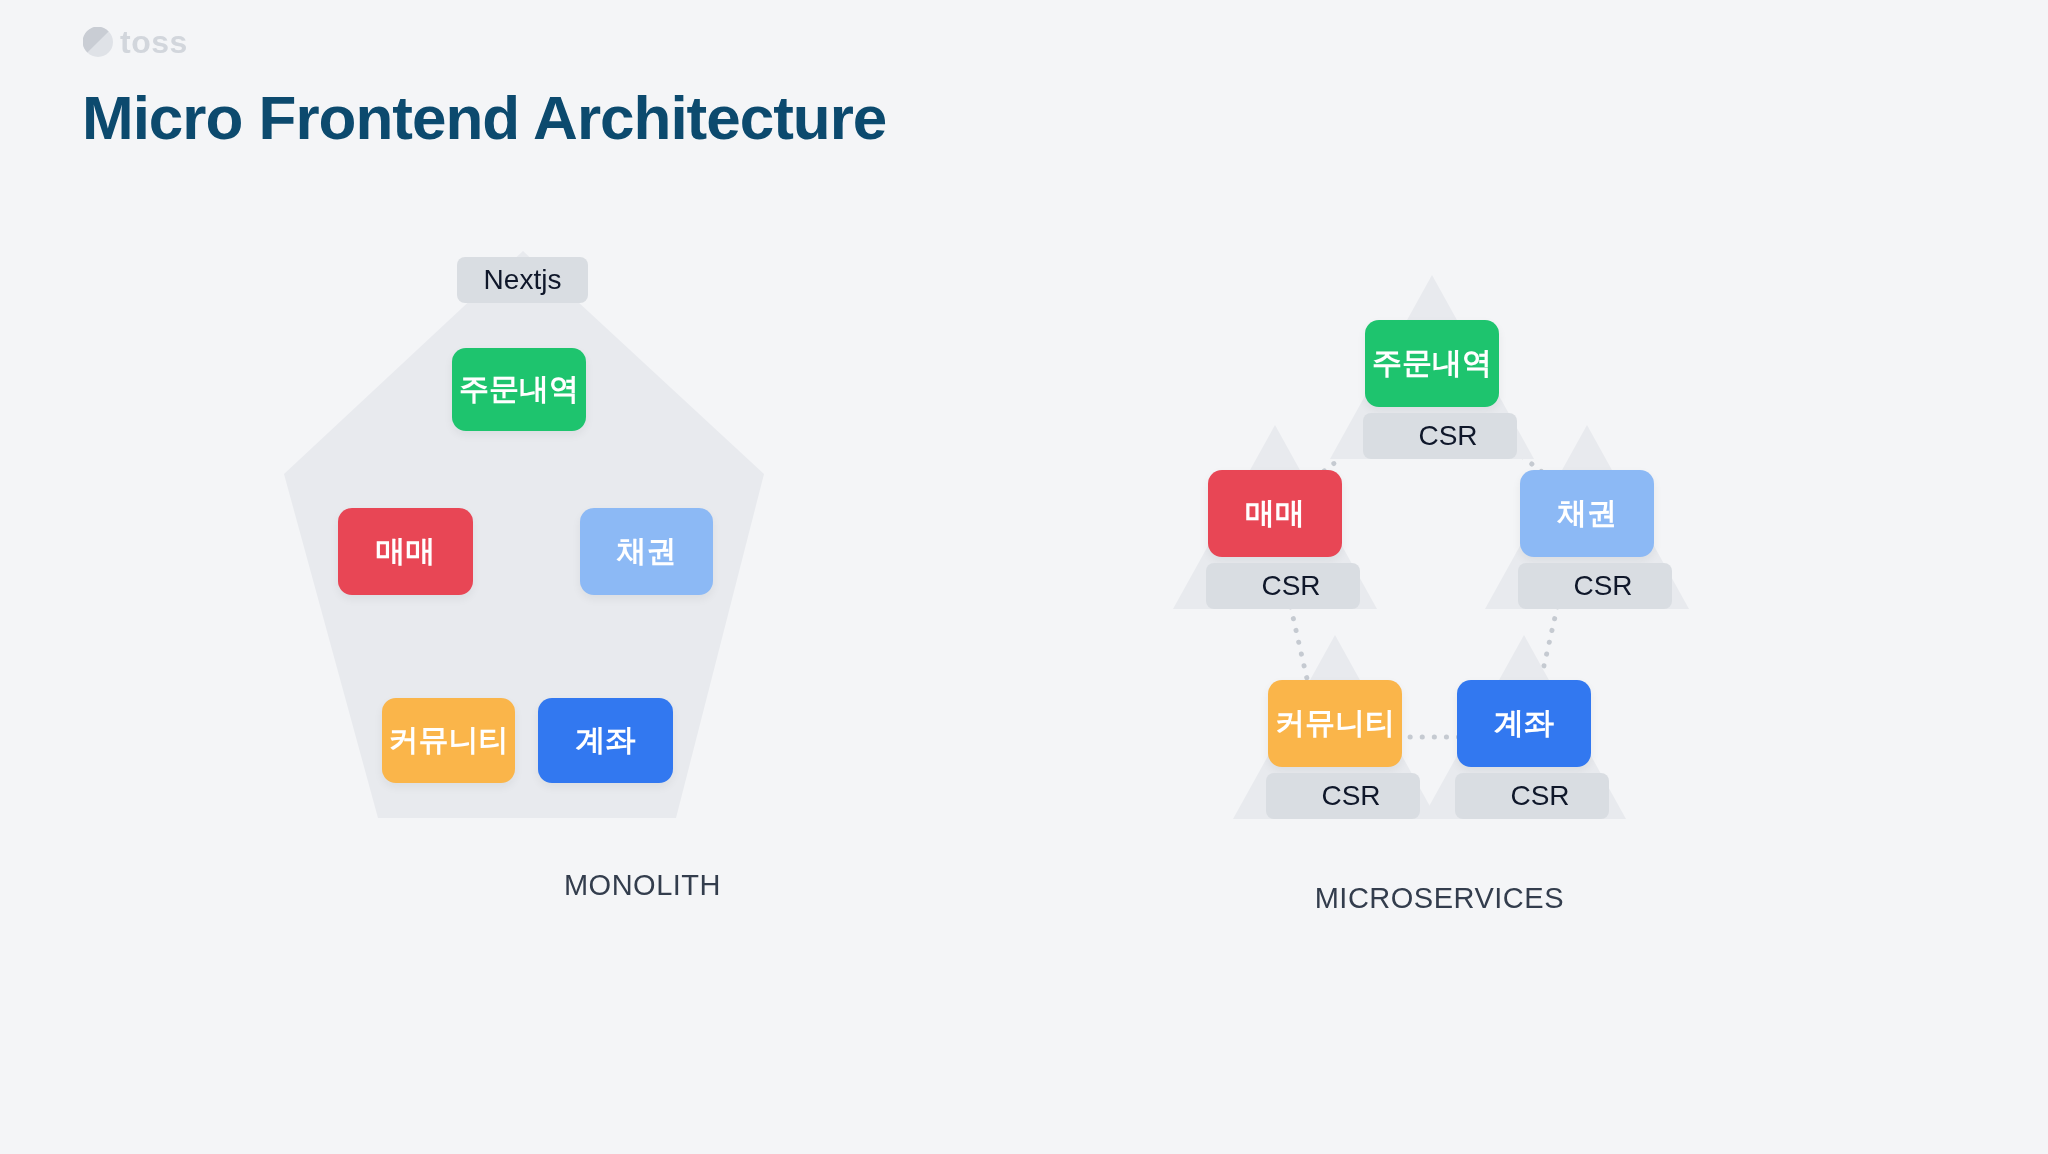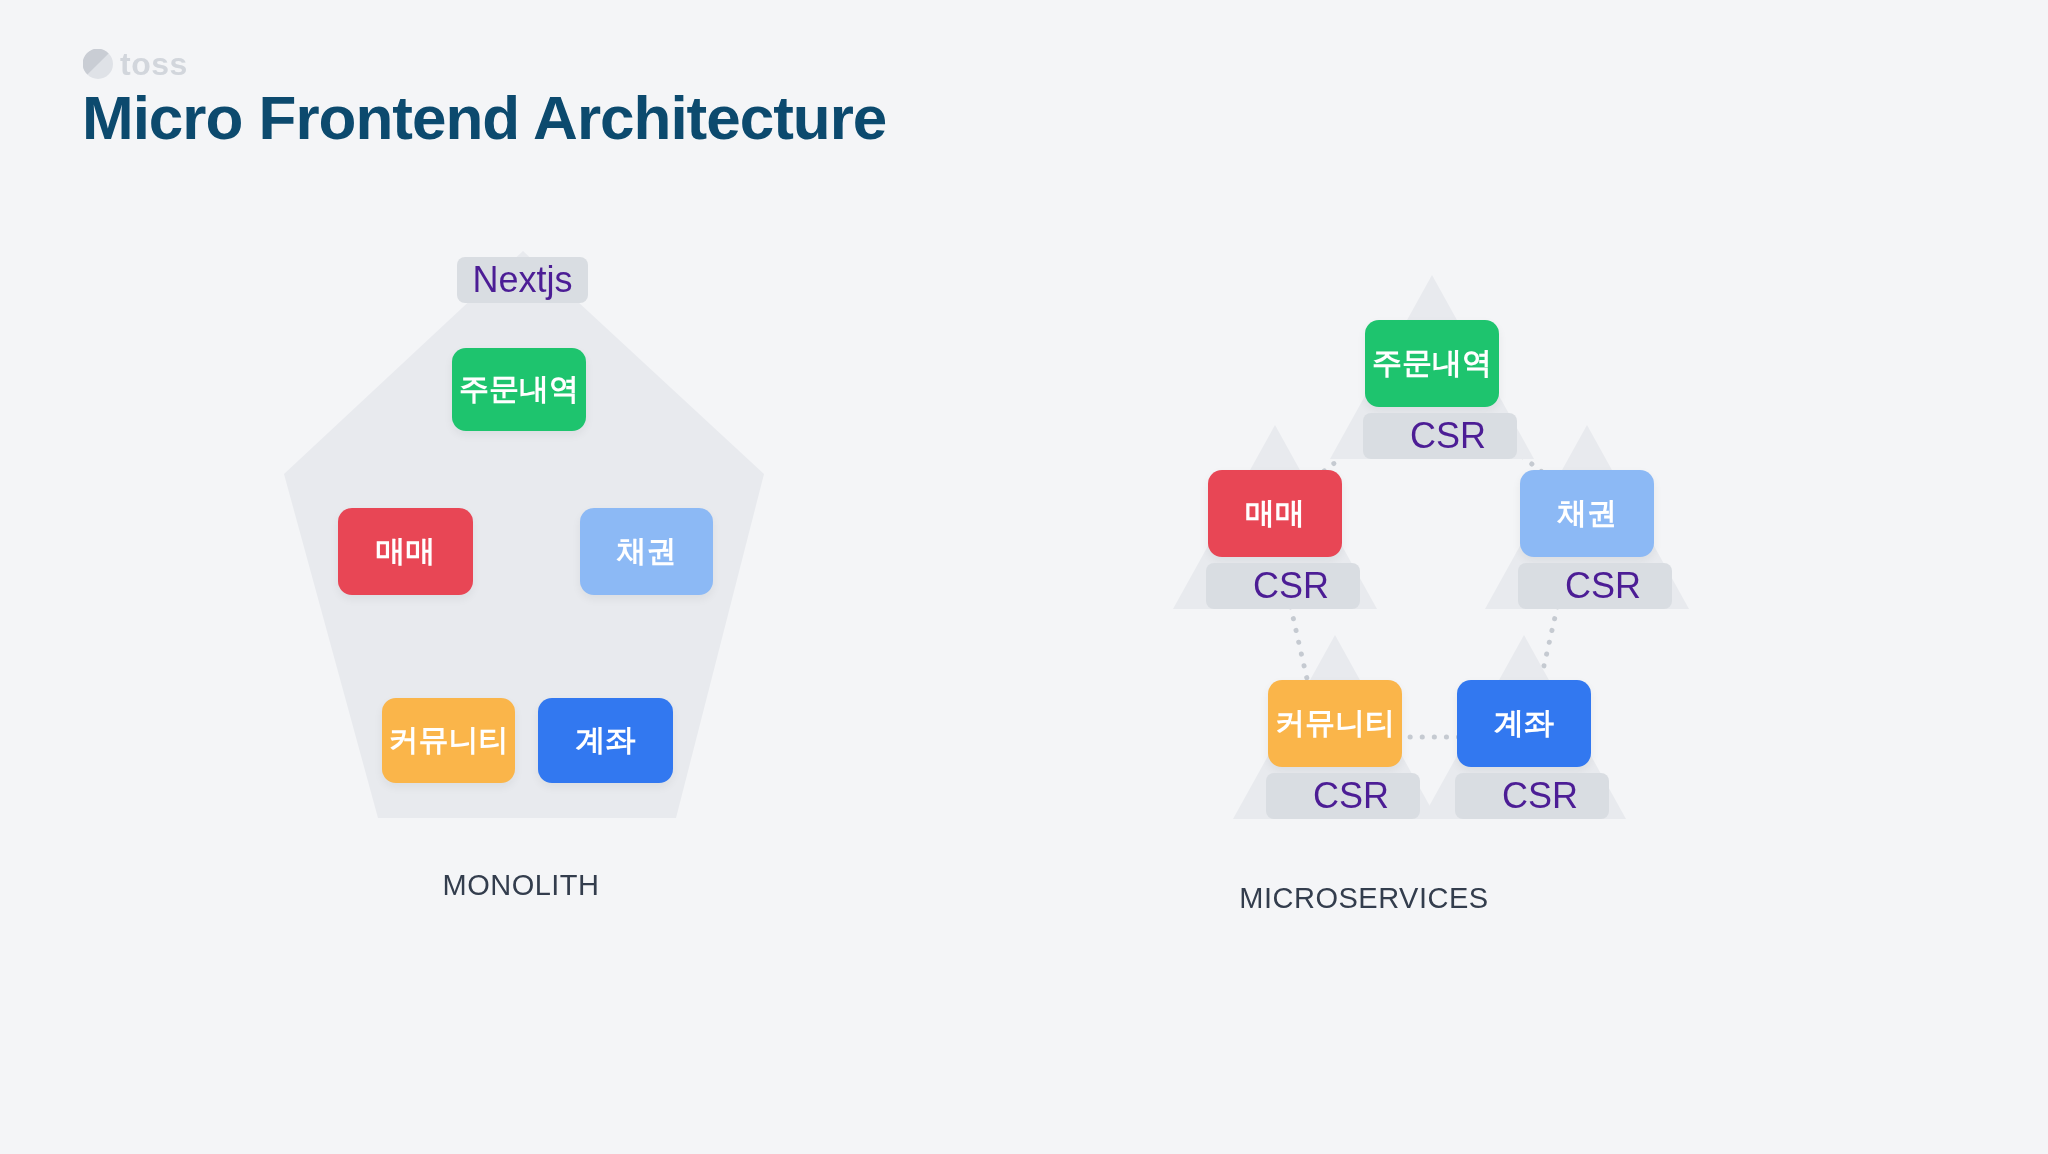--- a/index.html
+++ b/index.html
@@ -6,52 +6,52 @@
   .stage{
     position:relative;
     width:2048px;height:1154px;
     overflow:hidden;
     font-family:"Liberation Sans", sans-serif;
     background:#f4f5f7;
   }
   .bg-layer{position:absolute;left:0;top:0;width:2048px;height:1154px;}
 
   
-  .logo{position:absolute;left:83px;top:48px;display:flex;align-items:center;gap:7px;}
+  .logo{position:absolute;left:83px;top:26px;display:flex;align-items:center;gap:7px;}
   .logo-text{font-size:32px;font-weight:700;color:#d2d6dc;letter-spacing:.5px;line-height:1;}
   .page-title{
     position:absolute;left:82px;top:82px;
     font-size:62px;font-weight:700;color:#0c4a6e;
     letter-spacing:-1px;line-height:1.15;margin:0;
   }
 
   
   .module{
     position:absolute;border-radius:14px;
     display:flex;align-items:center;justify-content:center;
     color:#ffffff;font-size:30px;font-weight:700;
     box-shadow:0 4px 10px rgba(25,31,40,.06);
   }
   
   .badge{
     position:absolute;border-radius:8px;
     display:flex;align-items:center;justify-content:center;
-    color:#4c1d95;font-size:36px;font-weight:500;
+    color:#0f172a;font-size:28px;font-weight:500;
   }
 
   
   .nextjs-badge{left:457px;top:257px;width:131px;height:46px;}
   .m-orders   {left:452px;top:348px;width:134px;height:83px;}
   .m-trading  {left:338px;top:508px;width:135px;height:87px;}
   .m-bonds    {left:580px;top:508px;width:133px;height:87px;}
   .m-community{left:382px;top:698px;width:133px;height:85px;}
   .m-account  {left:538px;top:698px;width:135px;height:85px;}
 
   .caption{
-    position:absolute;top:869px;width:400px;text-align:center;
+    position:absolute;top:869px;width:400px;text-align:right;
     font-size:29px;font-weight:500;color:#333d4d;letter-spacing:.5px;
   }
   .caption-monolith{left:321px;}
   .caption-micro{left:1164px;margin-top:13px;}
 
   
   .house{position:absolute;width:138px;}
   .house-orders   {left:1363px;top:320px;}
   .house-trading  {left:1206px;top:470px;}
   .house-bonds    {left:1518px;top:470px;}

